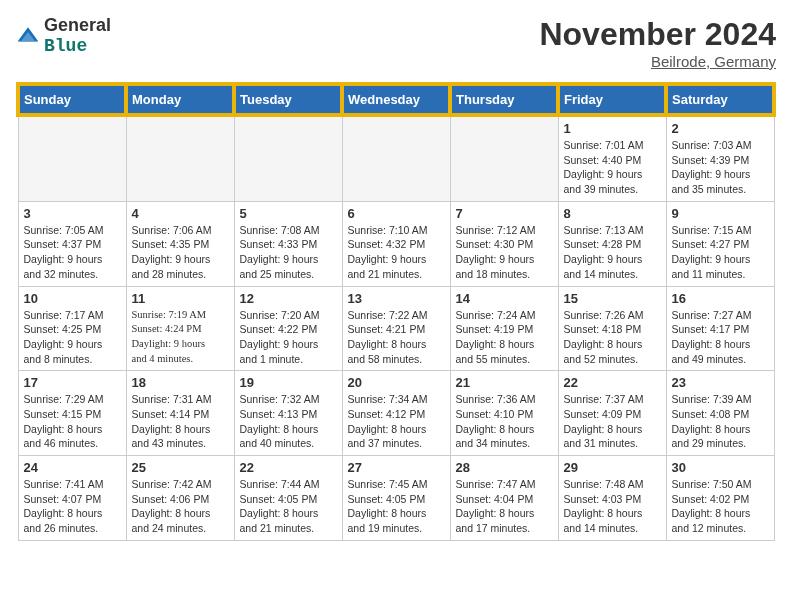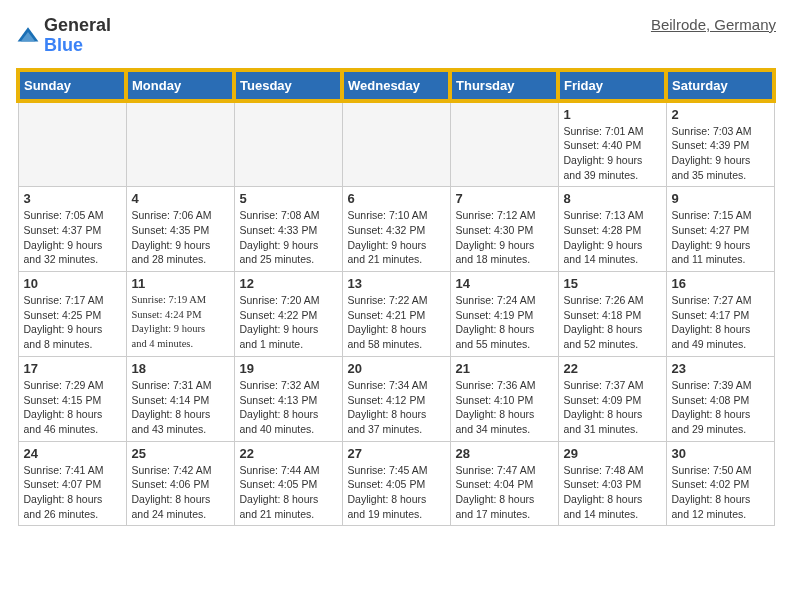--- a/index.html
+++ b/index.html
@@ -20,21 +20,21 @@
       display: flex;
       align-items: center;
       gap: 4px;
     }
     .logo-text {
       font-size: 18px;
       font-weight: bold;
       line-height: 1.1;
     }
     .logo-general { color: #333; }
-    .logo-blue { color: #3b82f6; }
+    .logo-blue { color: #0f766e; font-family: Liberation Mono, monospace; }
     .logo-icon {
       width: 24px;
       height: 24px;
     }
     .title-block { text-align: right; }
     .month-title {
       font-size: 32px;
       font-weight: bold;
       color: #333;
     }
@@ -90,20 +90,21 @@
     <svg class="logo-icon" viewBox="0 0 30 30">
       <polygon points="15,4 28,22 2,22" fill="#1a6fb5"></polygon>
       <polygon points="15,10 24,22 6,22" fill="#5599d0"></polygon>
     </svg>
     <div class="logo-text">
       <span class="logo-general">General</span><br>
       <span class="logo-blue">Blue</span>
     </div>
   </div>
   <div class="title-block">
+    <div class="month-title">November 2024</div>
     <div class="location">Beilrode, Germany</div>
   </div>
 </div>
 
 <table>
   <thead>
     <tr>
     <th>Sunday</th>
         <th>Monday</th>
         <th>Tuesday</th>

